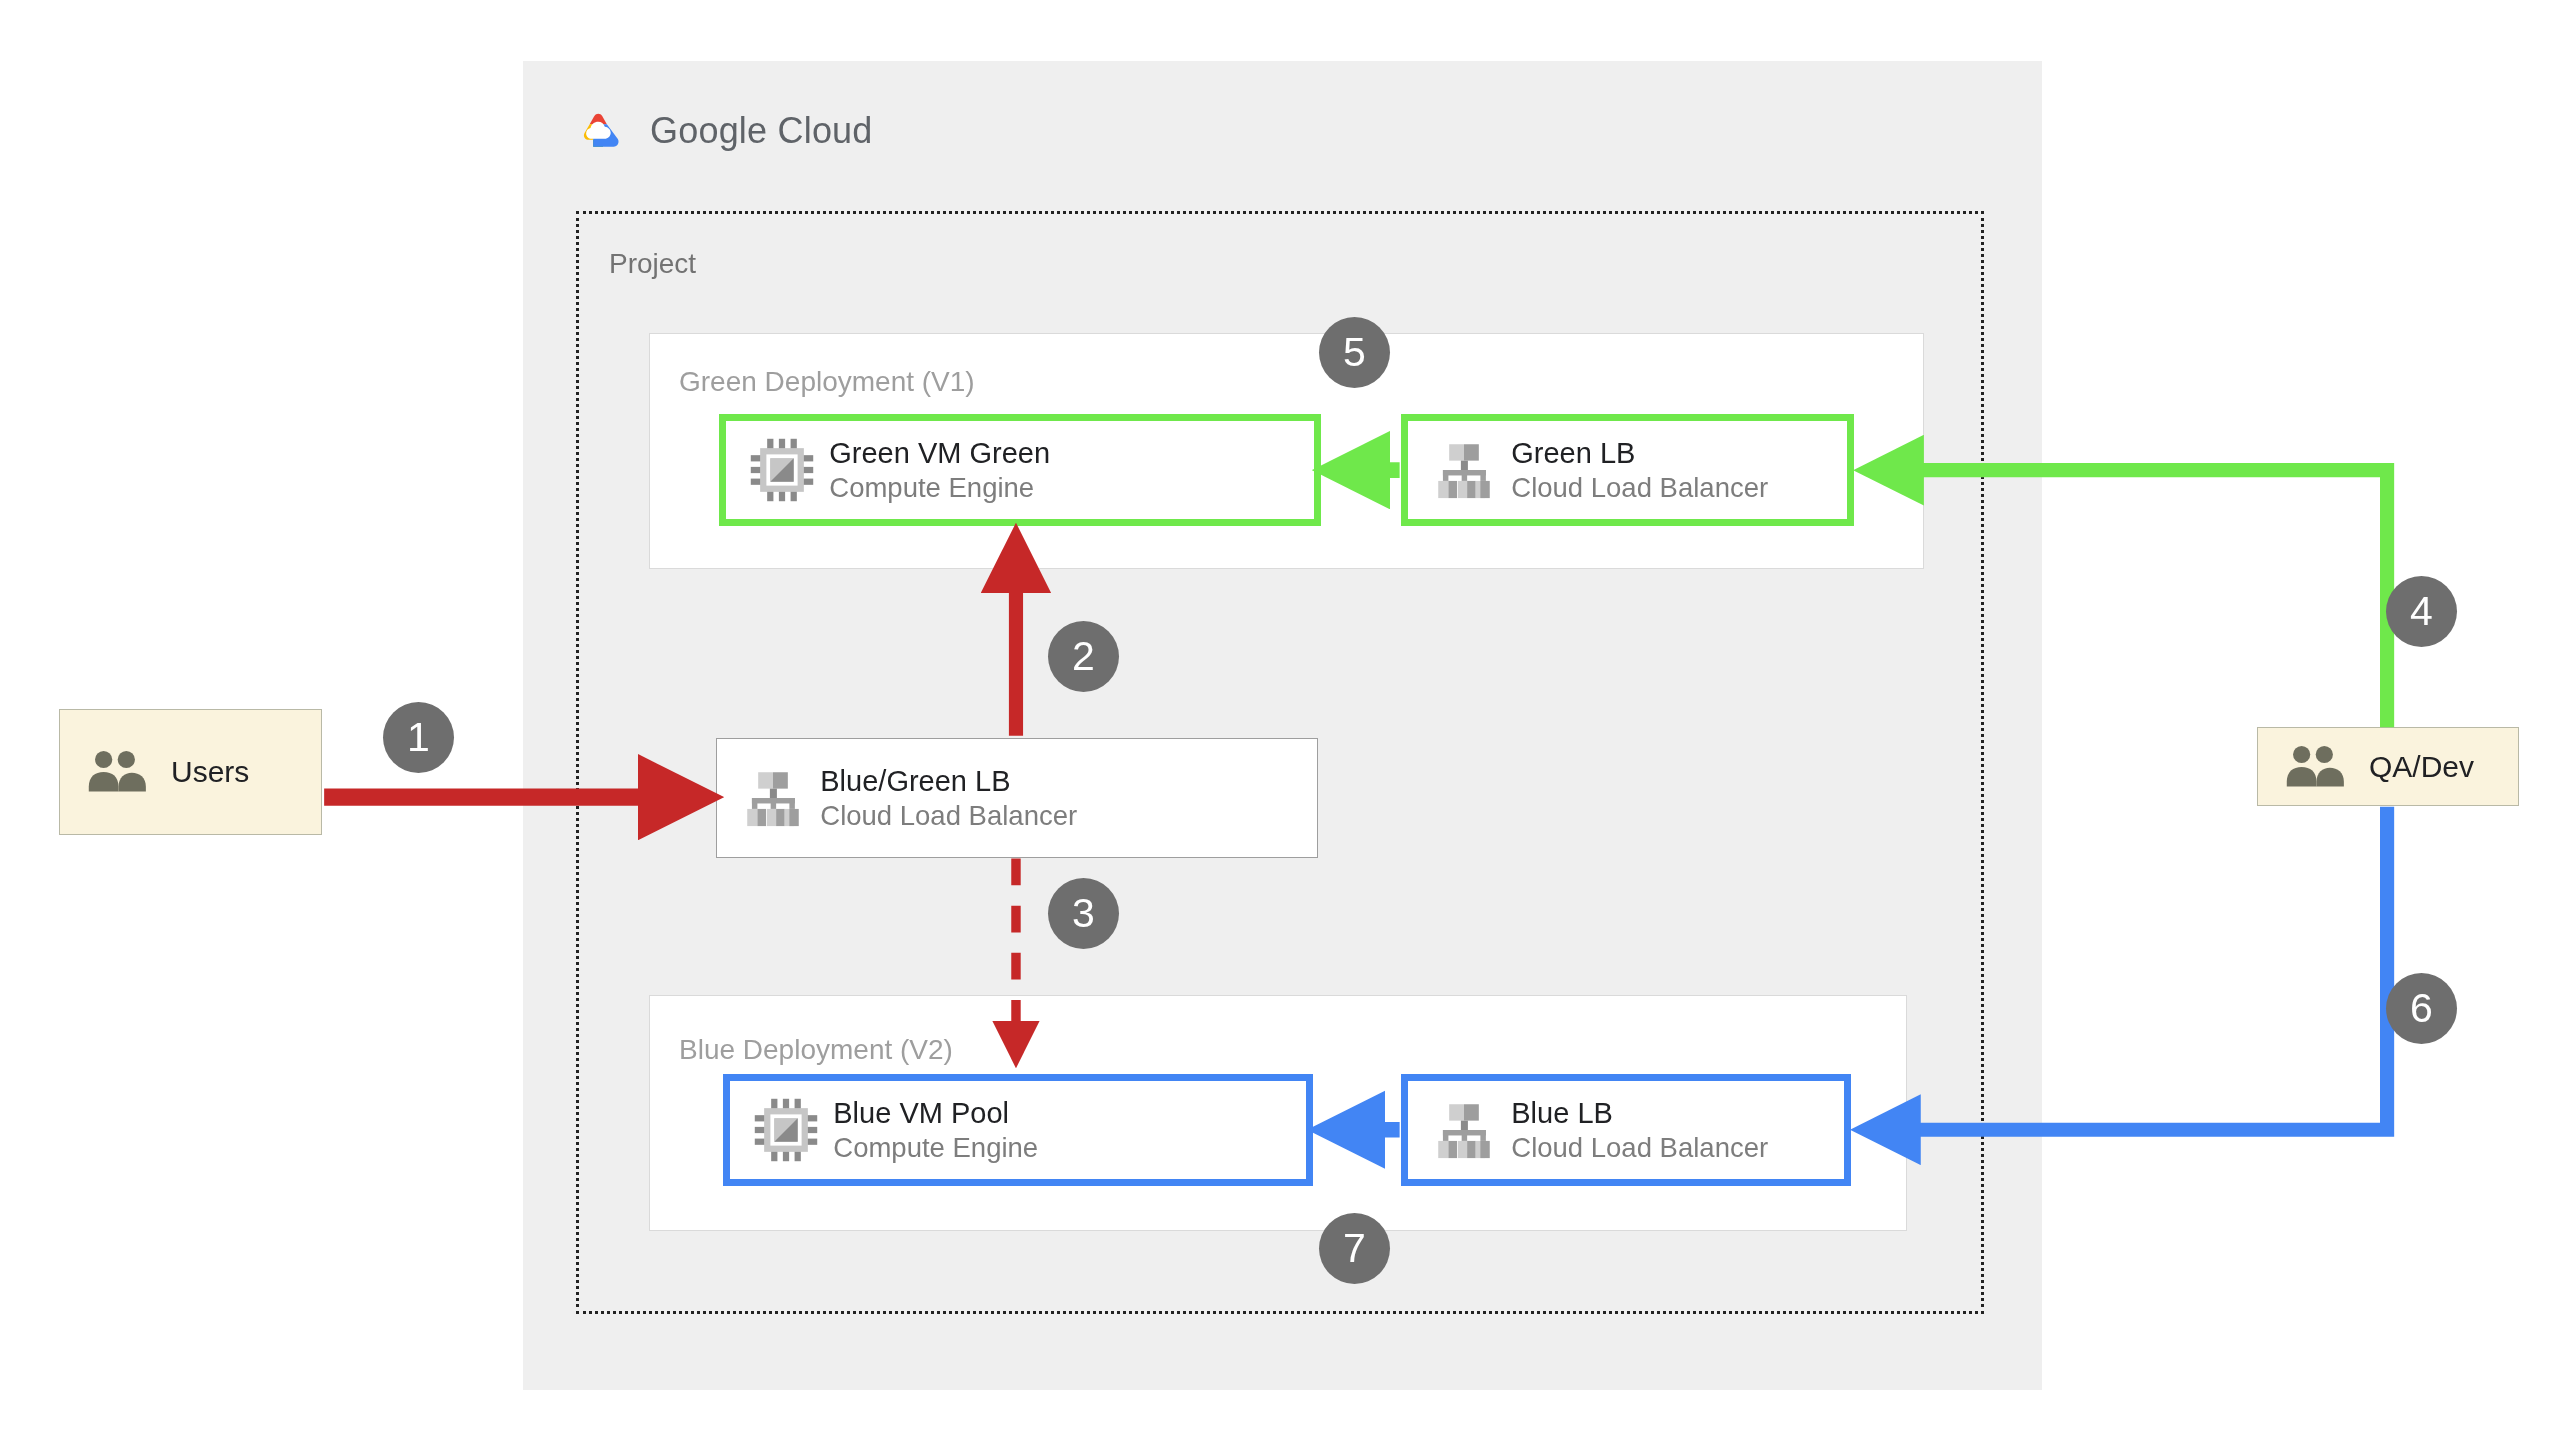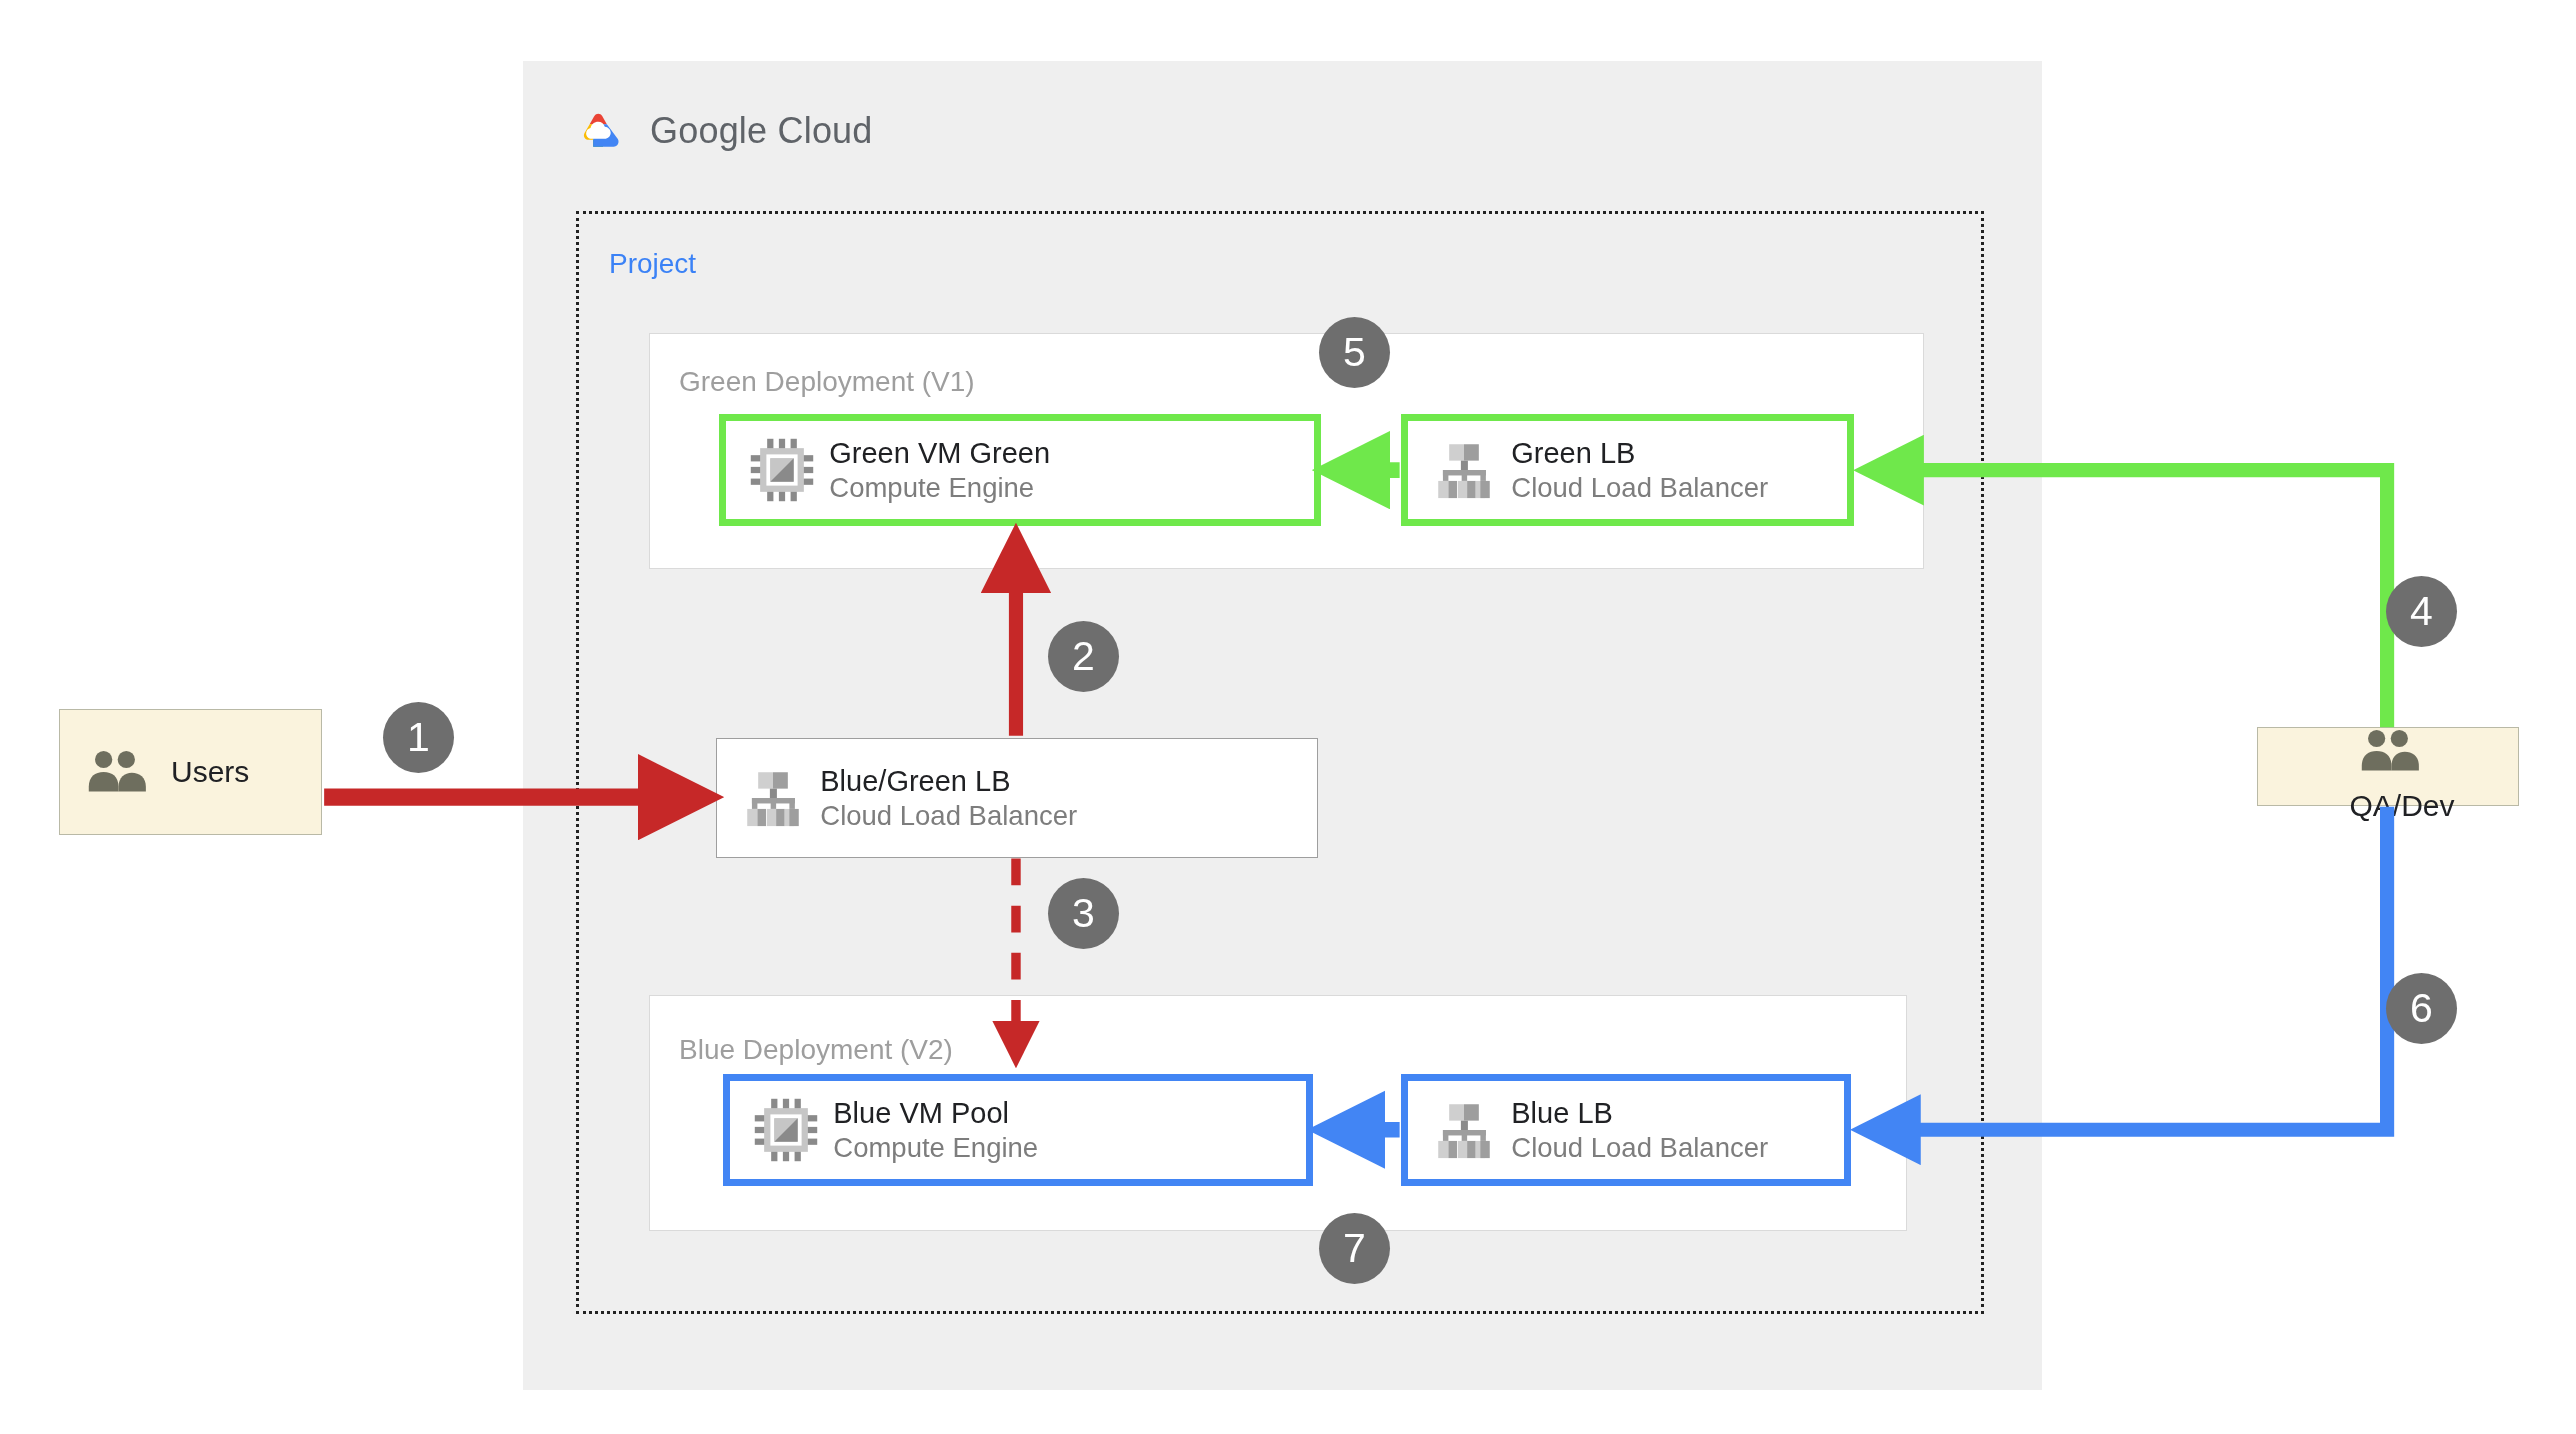--- a/index.html
+++ b/index.html
@@ -50,21 +50,21 @@
     width: 1408px;
     height: 1103px;
     border: 3.1px dotted #222222;
     box-sizing: border-box;
   }
   .project-label {
     position: absolute;
     left: 609px;
     top: 248px;
     font-size: 28px;
-    color: #3b82f6;
+    color: #737373;
   }
 
   .deploy-box {
     position: absolute;
     background: #ffffff;
     border: 1.6px solid #dadada;
     box-sizing: border-box;
   }
   .deploy-box.green-dep { left: 649px; top: 333px; width: 1275px; height: 236px; }
   .deploy-box.blue-dep  { left: 649px; top: 995px; width: 1258px; height: 236px; }
@@ -121,21 +121,21 @@
   .actor-box {
     position: absolute;
     background: #FAF3DD;
     border: 1.6px solid #b9b9a6;
     box-sizing: border-box;
     display: flex;
     align-items: center;
     padding-left: 28px;
   }
   .actor-box.users  { left: 59px; top: 709px; width: 263px; height: 126px; }
-  .actor-box.qadev  { left: 2257px; top: 727px; width: 262px; height: 79px; flex-direction: column; }
+  .actor-box.qadev  { left: 2257px; top: 727px; width: 262px; height: 79px; }
   .actor-icon { width: 61px; height: 46px; flex: 0 0 61px; margin-right: 22px; }
   .actor-label {
     font-size: 30px;
     color: #202124;
     white-space: nowrap;
   }
 
   
   .badge {
     position: absolute;

